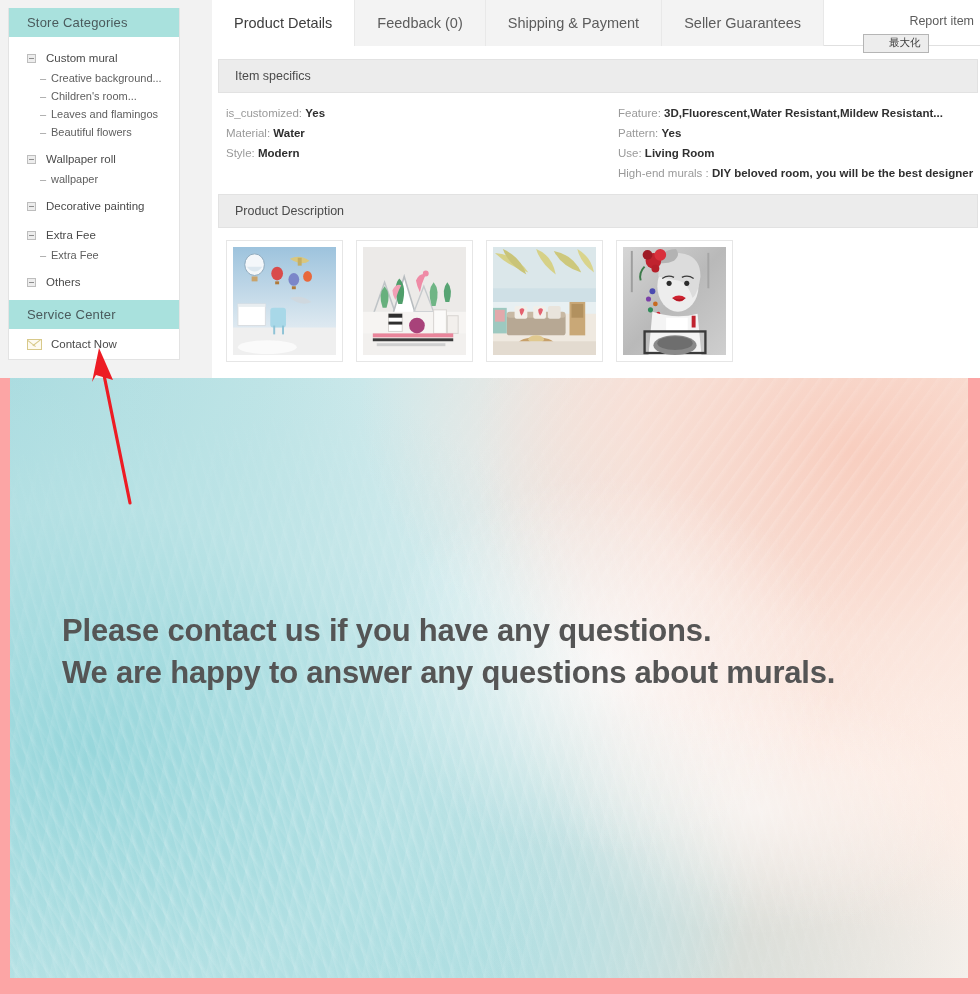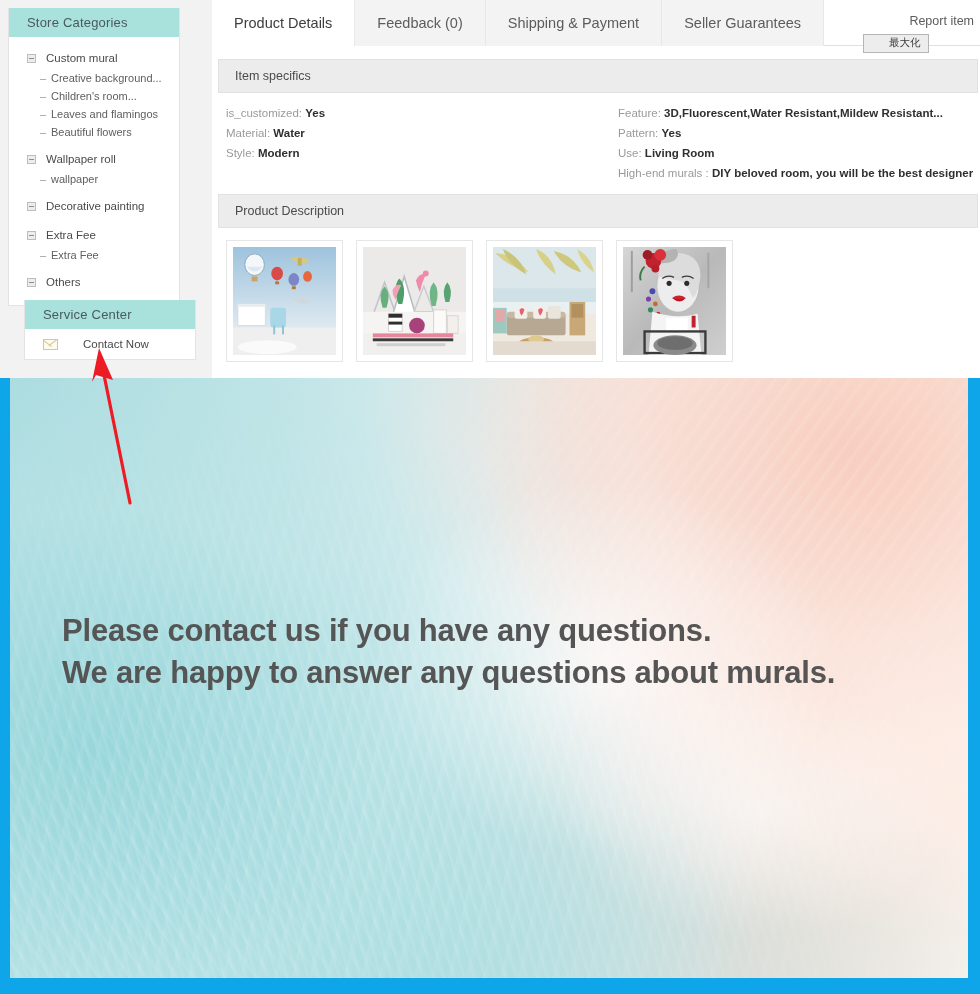--- a/index.html
+++ b/index.html
@@ -6,21 +6,21 @@
   html, body {
     margin: 0; padding: 0;
     width: 980px; height: 994px;
     background: #ffffff;
     font-family: "Liberation Sans", sans-serif;
     overflow: hidden;
   }
   #page {
     position: relative;
     width: 980px; height: 994px;
-    background: #0ea5e9;
+    background: #fca5a5;
   }
 
   
   #top-section {
     position: absolute;
     left: 0; top: 0;
     width: 980px; height: 378px;
     background: #f2f2f2;
   }
 
@@ -80,31 +80,29 @@
     margin-left: -11px;
     margin-right: 2px;
     color: #9a9a9a;
   }
   .cat-gap { height: 7px; }
 
   #service-center {
     position: absolute;
     left: 8px; top: 300px;
     width: 172px;
-    margin-left: 16px;
   }
   #contact-now-row {
     display: flex;
     align-items: center;
     padding: 9px 0 9px 18px;
     font-size: 11.5px;
     color: #4a4a4a;
     cursor: pointer;
     background: #fff;
-    gap: 16px;
   }
   .env-icon {
     width: 15px; height: 11px;
     border: 1px solid #d8c98a;
     background: #fdfaf0;
     margin-right: 9px;
     position: relative;
     flex: 0 0 auto;
   }
   .env-icon::before, .env-icon::after {

